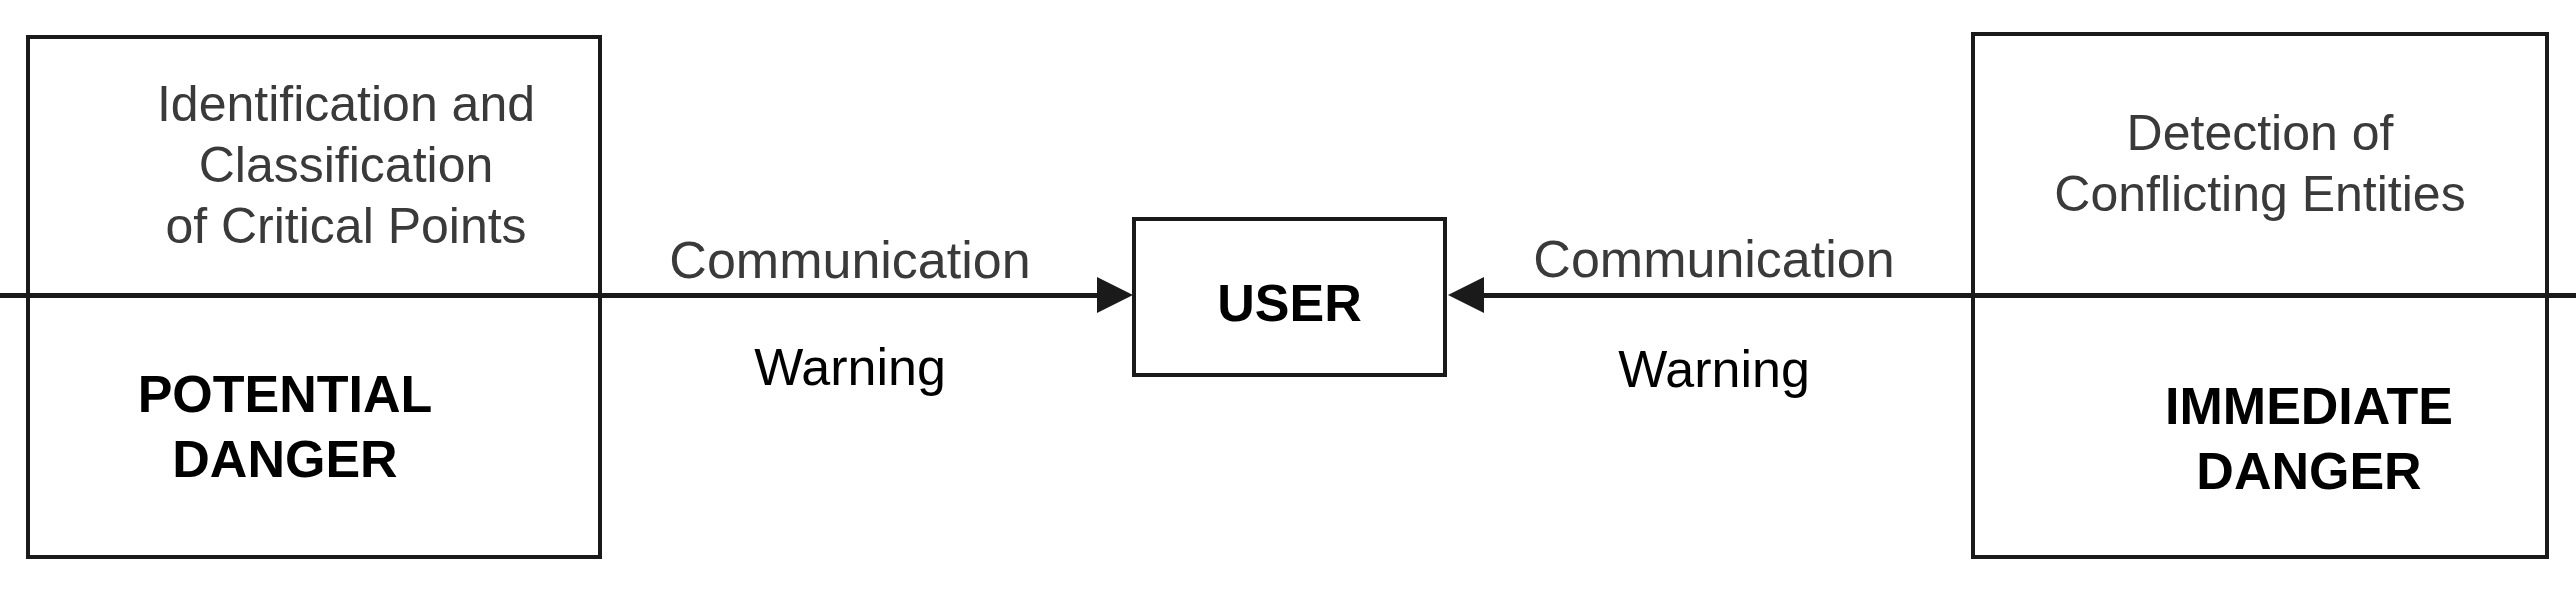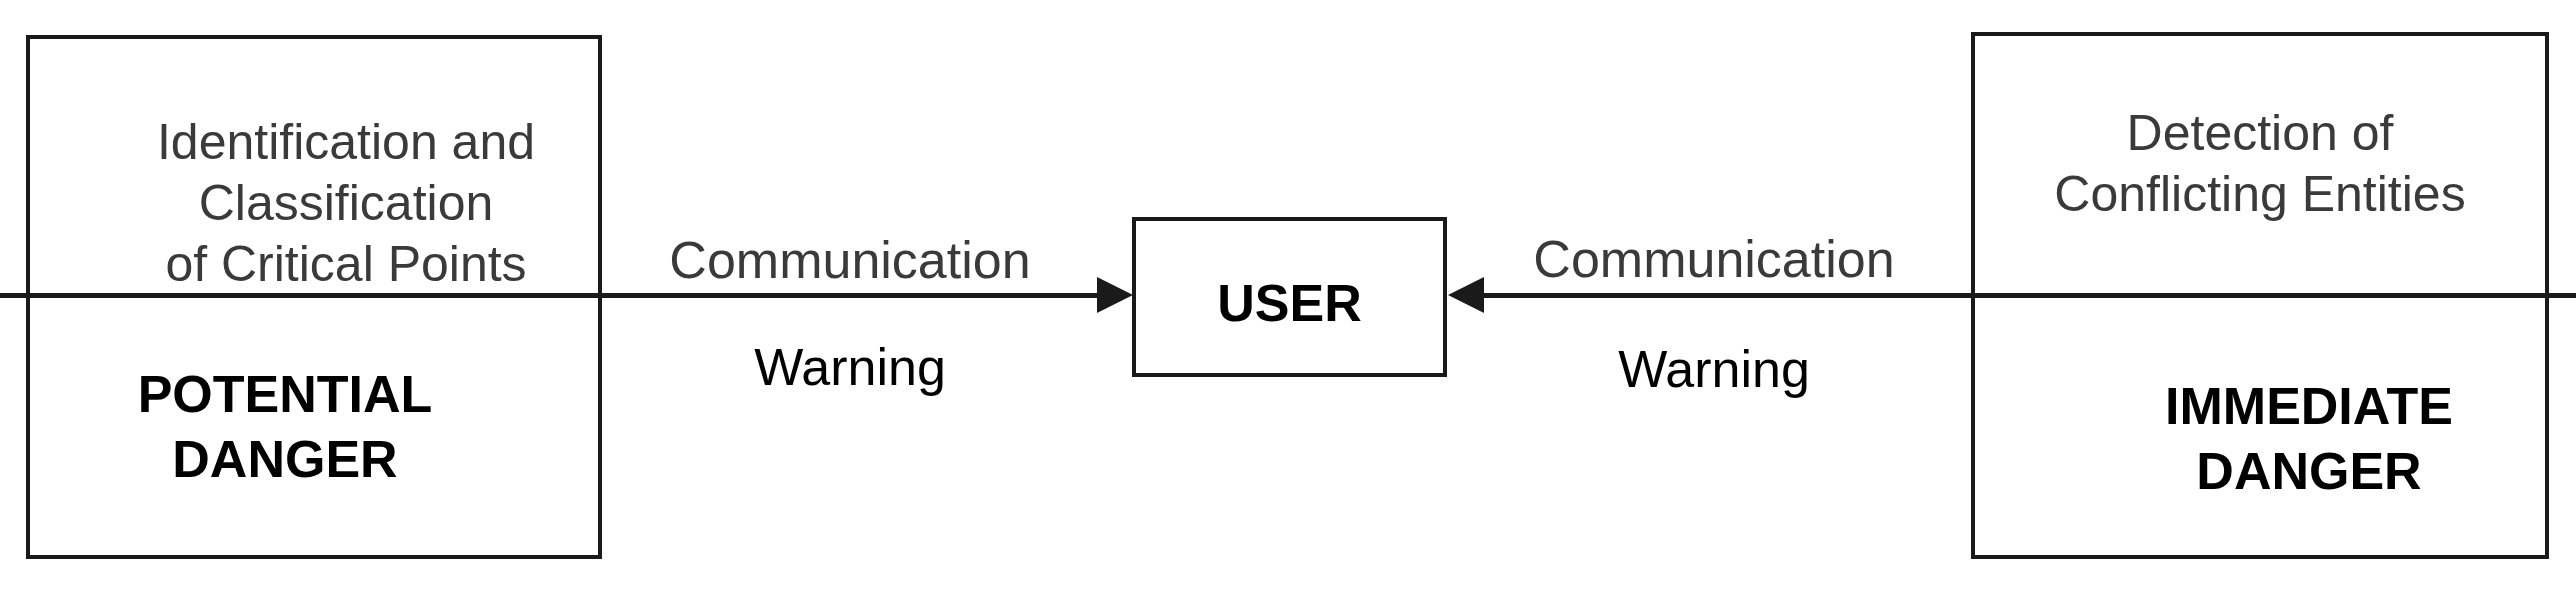--- a/index.html
+++ b/index.html
@@ -57,21 +57,21 @@
     color: var(--text);
     font-size: 50px;
     line-height: 61px;
   }
   .txt.strong {
     color: var(--bold-text);
     font-weight: bold;
     font-size: 52px;
     line-height: 65px;
   }
-  .lb-top    { left: 26px;   top: 35px;  width: 640px; height: 260px; align-items: flex-end; }
+  .lb-top    { left: 26px;   top: 35px;  width: 640px; height: 260px; }
   .lb-bottom { left: 26px;   top: 295px; width: 518px; height: 264px; }
   .rb-top    { left: 1971px; top: 32px;  width: 578px; height: 263px; }
   .rb-bottom { left: 1971px; top: 307px; width: 676px; height: 264px; }
   .user-txt  { left: 1132px; top: 217px; width: 315px; height: 172px; }
   
   .lbl {
     position: absolute;
     text-align: center;
     font-size: 52px;
     line-height: 57px;

